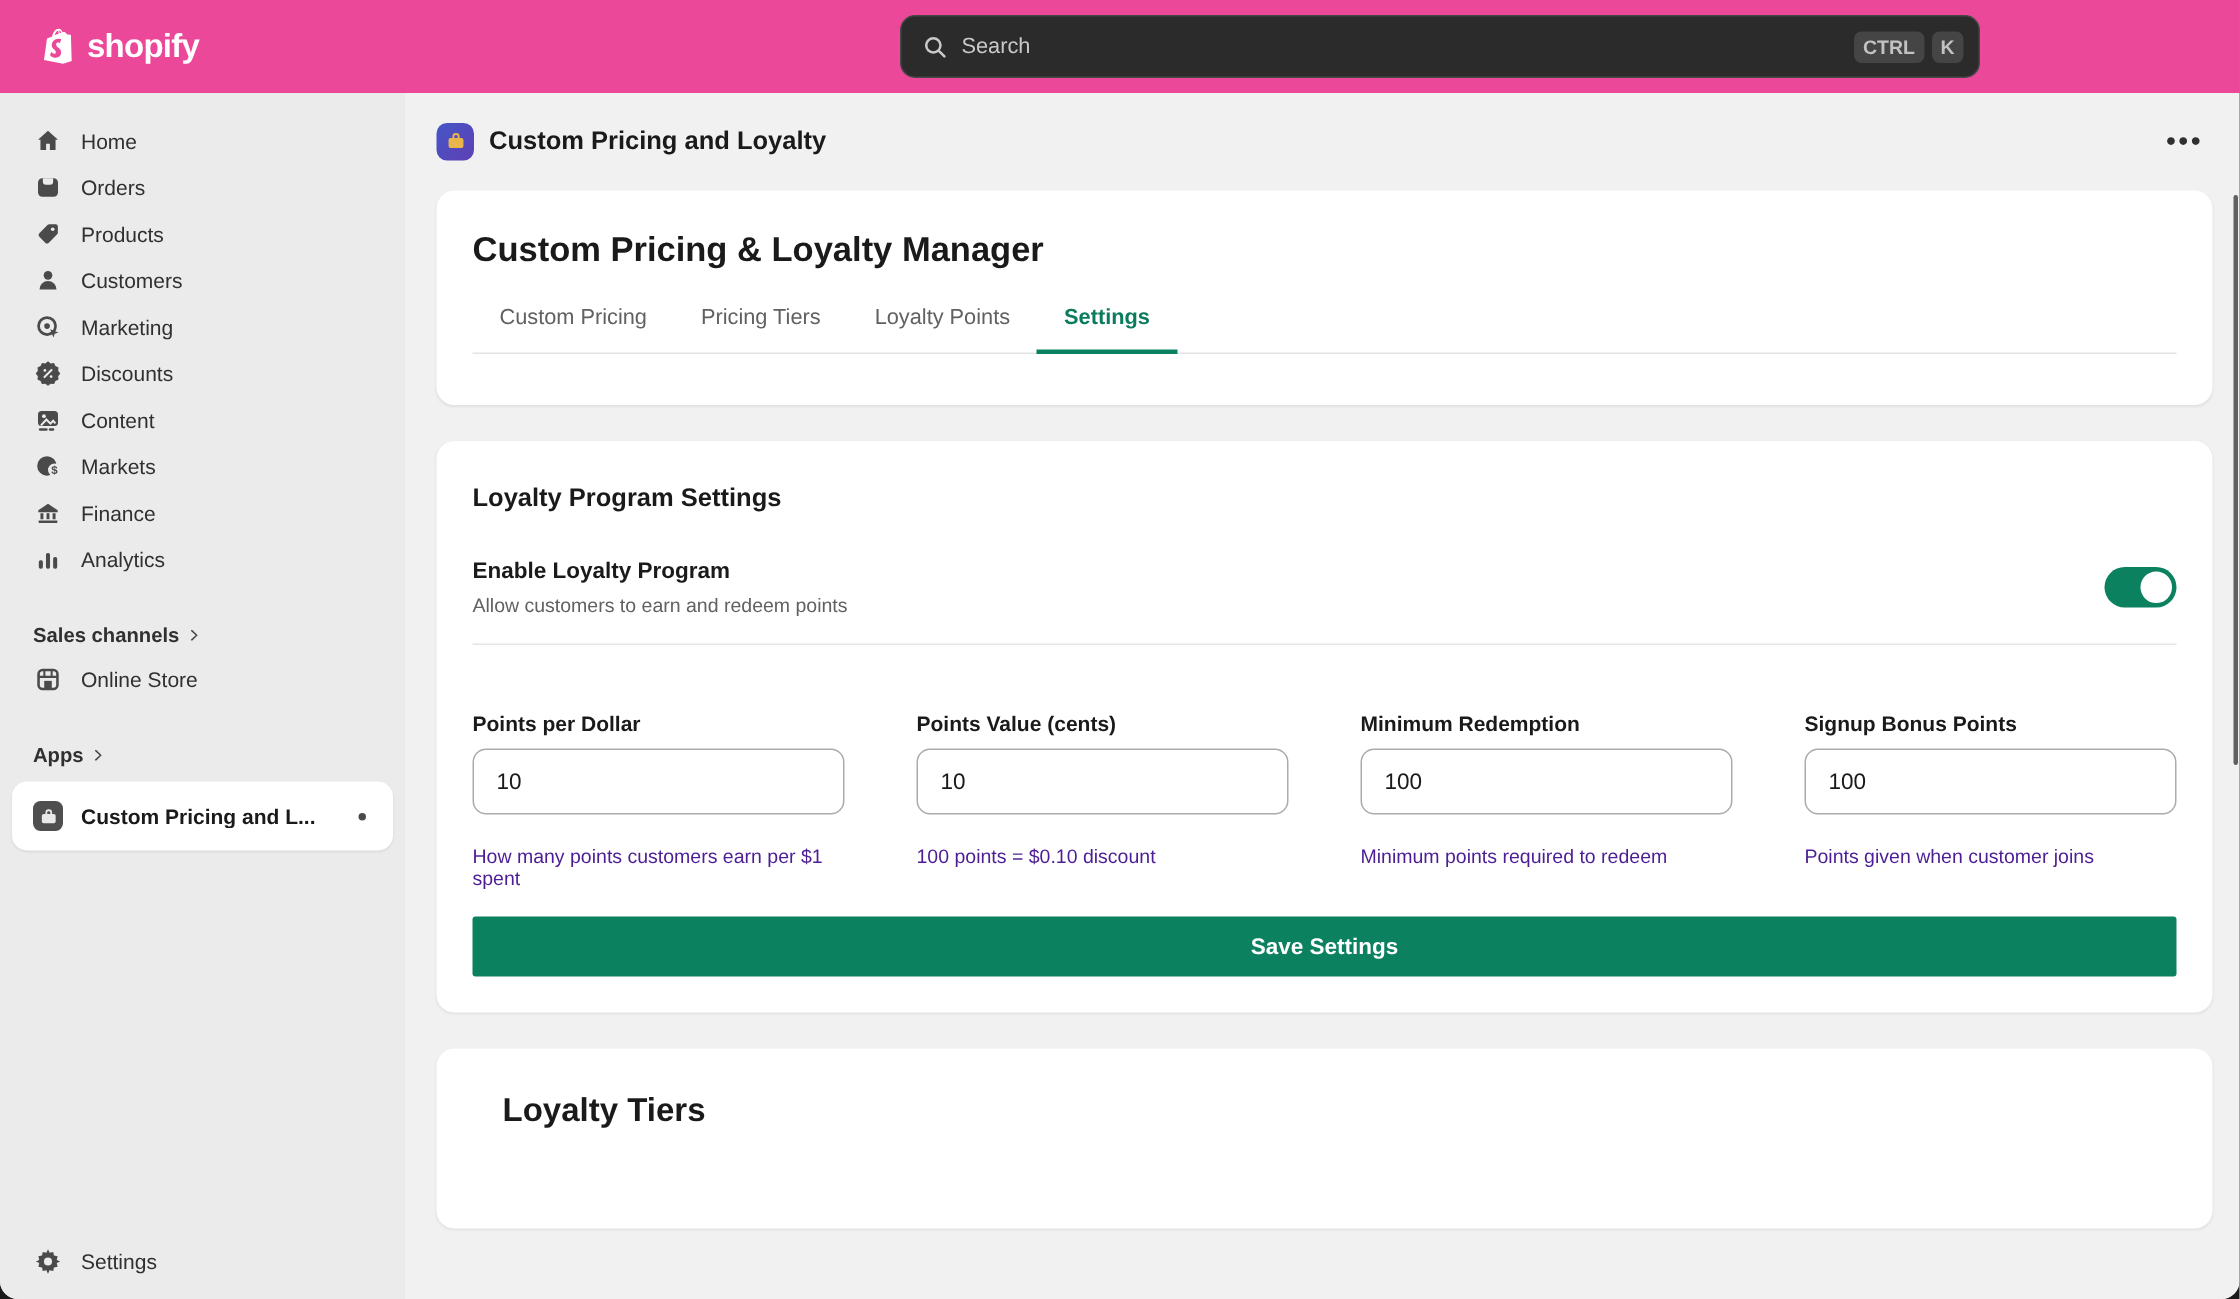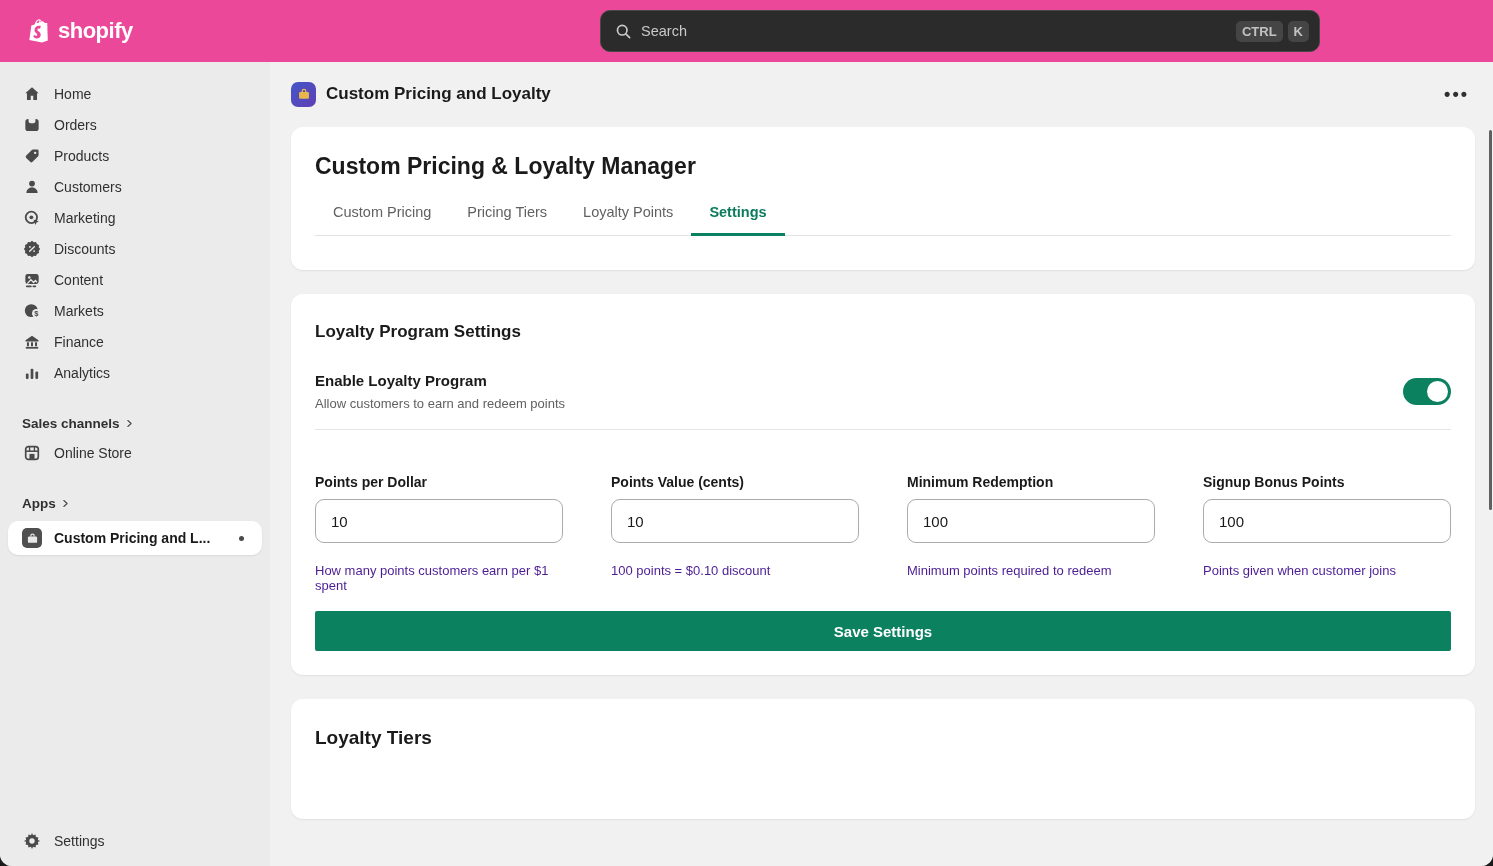--- a/index.html
+++ b/index.html
@@ -23,21 +23,21 @@
   .frame { height:804px; display:flex; background:#ebebeb; border-radius:0 0 12px 12px; overflow:hidden; }
 
   
   .sidebar { width:270px; background:#ebebeb; padding:16px 8px 10px 8px; display:flex; flex-direction:column; position:relative; }
   .nav-item { display:flex; align-items:center; height:31px; padding:0 8px 0 14px;
     border-radius:10px; cursor:pointer; }
   .nav-item .ico { width:20px; height:20px; display:flex; align-items:center; justify-content:center; }
   .nav-item .lbl { margin-left:12px; font-size:14px; font-weight:500; color:#303030; }
   .section-head { display:flex; align-items:center; gap:4px; margin:28px 0 6px 14px;
     font-size:13.5px; font-weight:600; color:#303030; cursor:pointer;text-align:center; }
-  .app-item { display:flex; align-items:center; height:34px; padding:0 10px 0 14px;
+  .app-item { display:flex; align-items:center; height:46px; padding:0 10px 0 14px;
     background:#fff; border-radius:10px; box-shadow:0 1px 2px rgba(0,0,0,.08); cursor:pointer; margin-top:4px; }
   .app-item .appico { width:20px; height:20px; background:#4f4f4f; border-radius:5px;
     display:flex; align-items:center; justify-content:center; }
   .app-item .lbl { margin-left:12px; font-size:14px; font-weight:600; color:#1a1a1a;
     white-space:nowrap; overflow:hidden; flex:1; }
   .app-dot { width:5px; height:5px; border-radius:50%; background:#4a4a4a; margin-right:8px; }
   .sidebar-spacer { flex:1; }
 
   
   .main { flex:1; background:#f1f1f1; display:flex; flex-direction:column; position:relative; }
@@ -75,21 +75,21 @@
     padding:0 15px; font-size:15px; color:#1a1a1a; background:#fff; outline:none;
     font-family:"Liberation Sans",sans-serif; }
   .field .fhelp { font-size:13px; color:#4c1d95; margin-top:20px; }
 
   .save-btn { margin-top:18px; width:100%; height:40px; background:#0b8160; border:none;
     border-radius:2px; color:#fff; font-size:15px; font-weight:700; cursor:pointer;
     font-family:"Liberation Sans",sans-serif; }
 
   
   .card-tiers { padding:28px 24px; height:120px; }
-  .tiers-title { font-size:19px; font-weight:700; color:#1a1a1a; }
+  .tiers-title { font-size:22px; font-weight:700; color:#1a1a1a;margin-left:20px; }
 
   
   .scrollbar-thumb { position:absolute; right:1px; top:68px; width:3px; height:380px;
     background:#606060; border-radius:2px; }
 
   svg { display:block; }
 </style>
 </head>
 <body>
 

